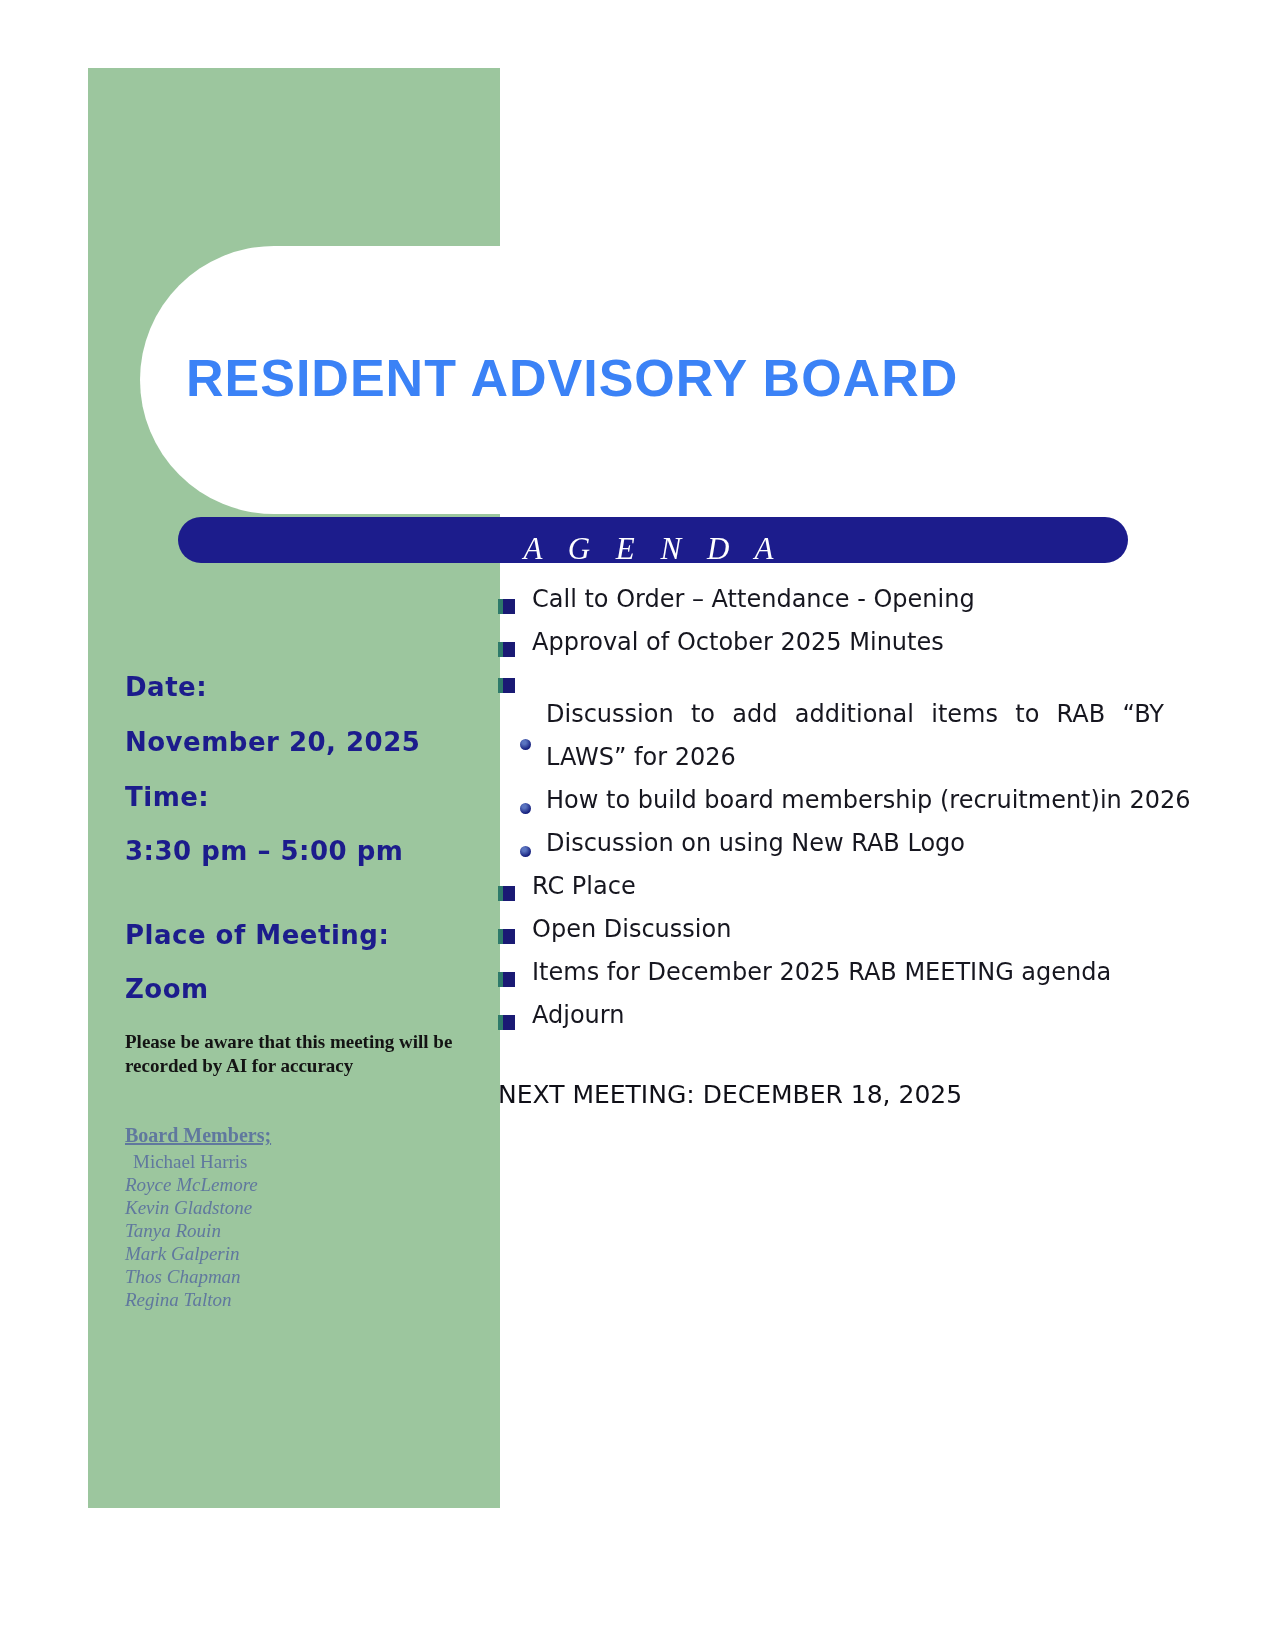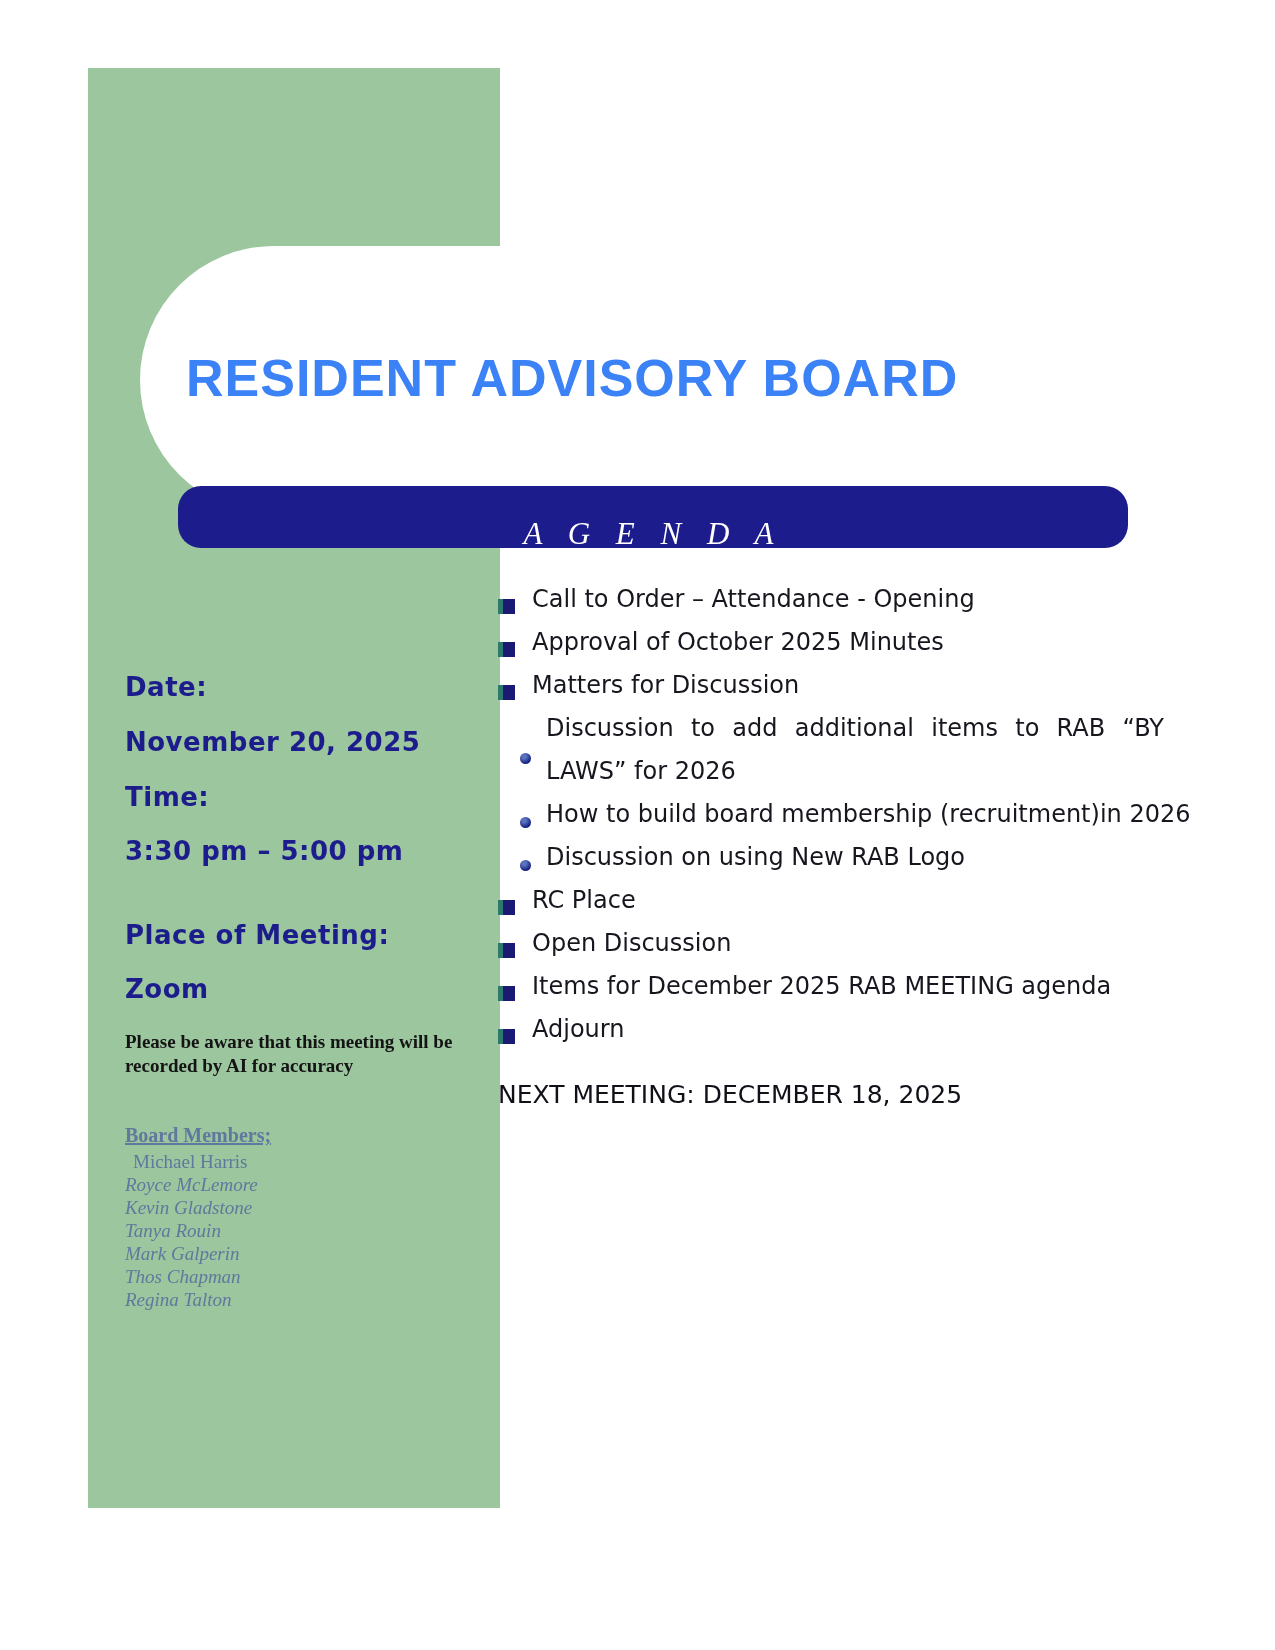--- a/index.html
+++ b/index.html
@@ -15,21 +15,21 @@
     position:absolute;left:140px;top:246px;width:1060px;height:268px;
     background:#ffffff;border-radius:134px 0 0 134px;
   }
   .page-title{
     position:absolute;left:186px;top:348px;
     font-family:"Liberation Sans", sans-serif;
     font-size:52px;font-weight:700;color:#3b82f6;letter-spacing:1px;
     white-space:nowrap;
   }
   .agenda-bar{
-    position:absolute;left:178px;top:486px;width:950px;height:62px;
+    position:absolute;left:178px;top:517px;width:950px;height:46px;
     background:#1c1c8c;border-radius:23px;
   }
   .agenda-bar .bar-label{
     position:absolute;left:0;right:0;bottom:-4px;text-align:center;
     font-family:"Liberation Serif", serif;font-style:italic;
     font-size:31px;color:#ffffff;letter-spacing:9px;
   }
   .agenda-list{
     position:absolute;left:498px;top:578px;width:690px;
     font-size:24px;line-height:43px;color:#16161f;
@@ -89,21 +89,20 @@
   <div class="a-row lvl1">
     <span class="sq"></span>
     <span class="a-text">Call to Order – Attendance - Opening</span>
   </div>
   <div class="a-row lvl1">
     <span class="sq"></span>
     <span class="a-text">Approval of October 2025 Minutes</span>
   </div>
   <div class="a-row lvl1">
     <span class="sq"></span>
-    <span class="a-text">Matters for Discussion</span>
   </div>
   <div class="a-row lvl2 wrap">
     <span class="dot"></span>
     <span class="a-text">Discussion to add additional items to RAB “BY LAWS” for 2026</span>
   </div>
   <div class="a-row lvl2">
     <span class="dot"></span>
     <span class="a-text">How to build board membership (recruitment)in 2026</span>
   </div>
   <div class="a-row lvl2">

